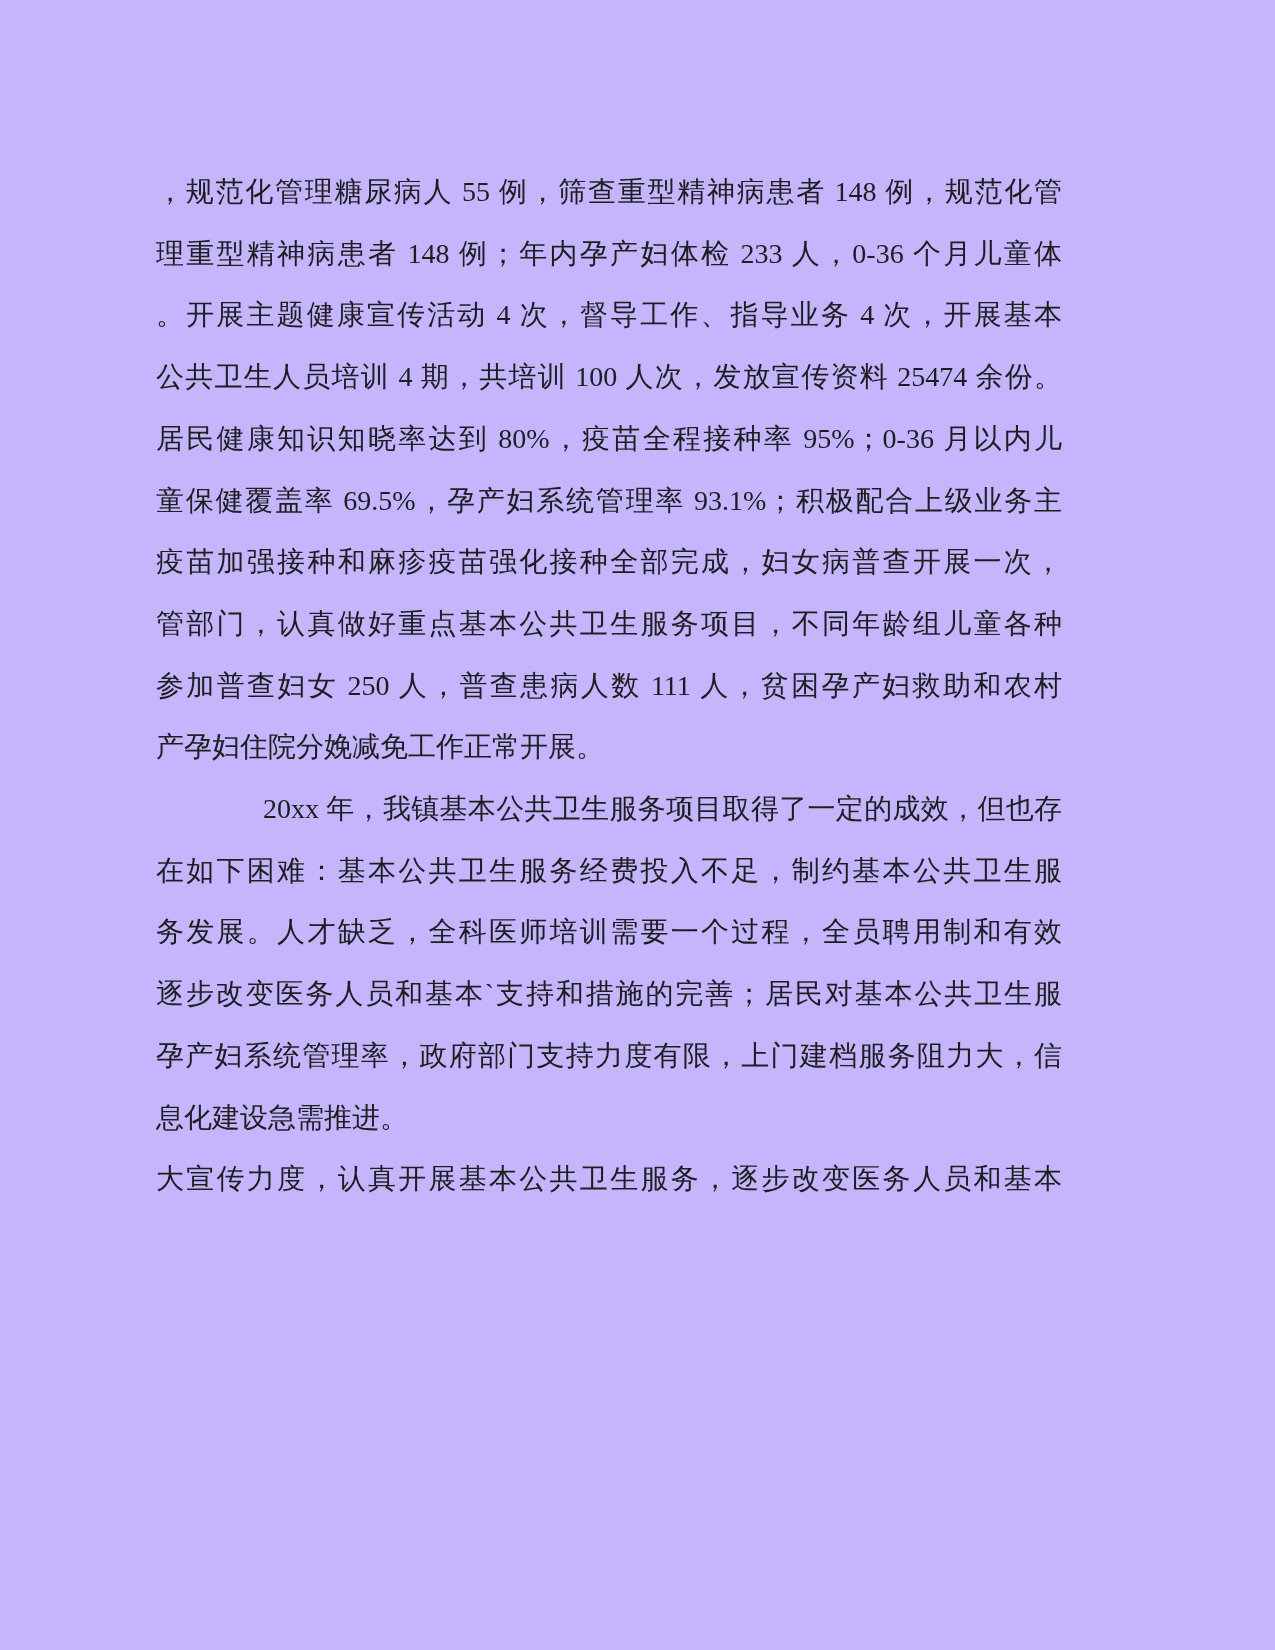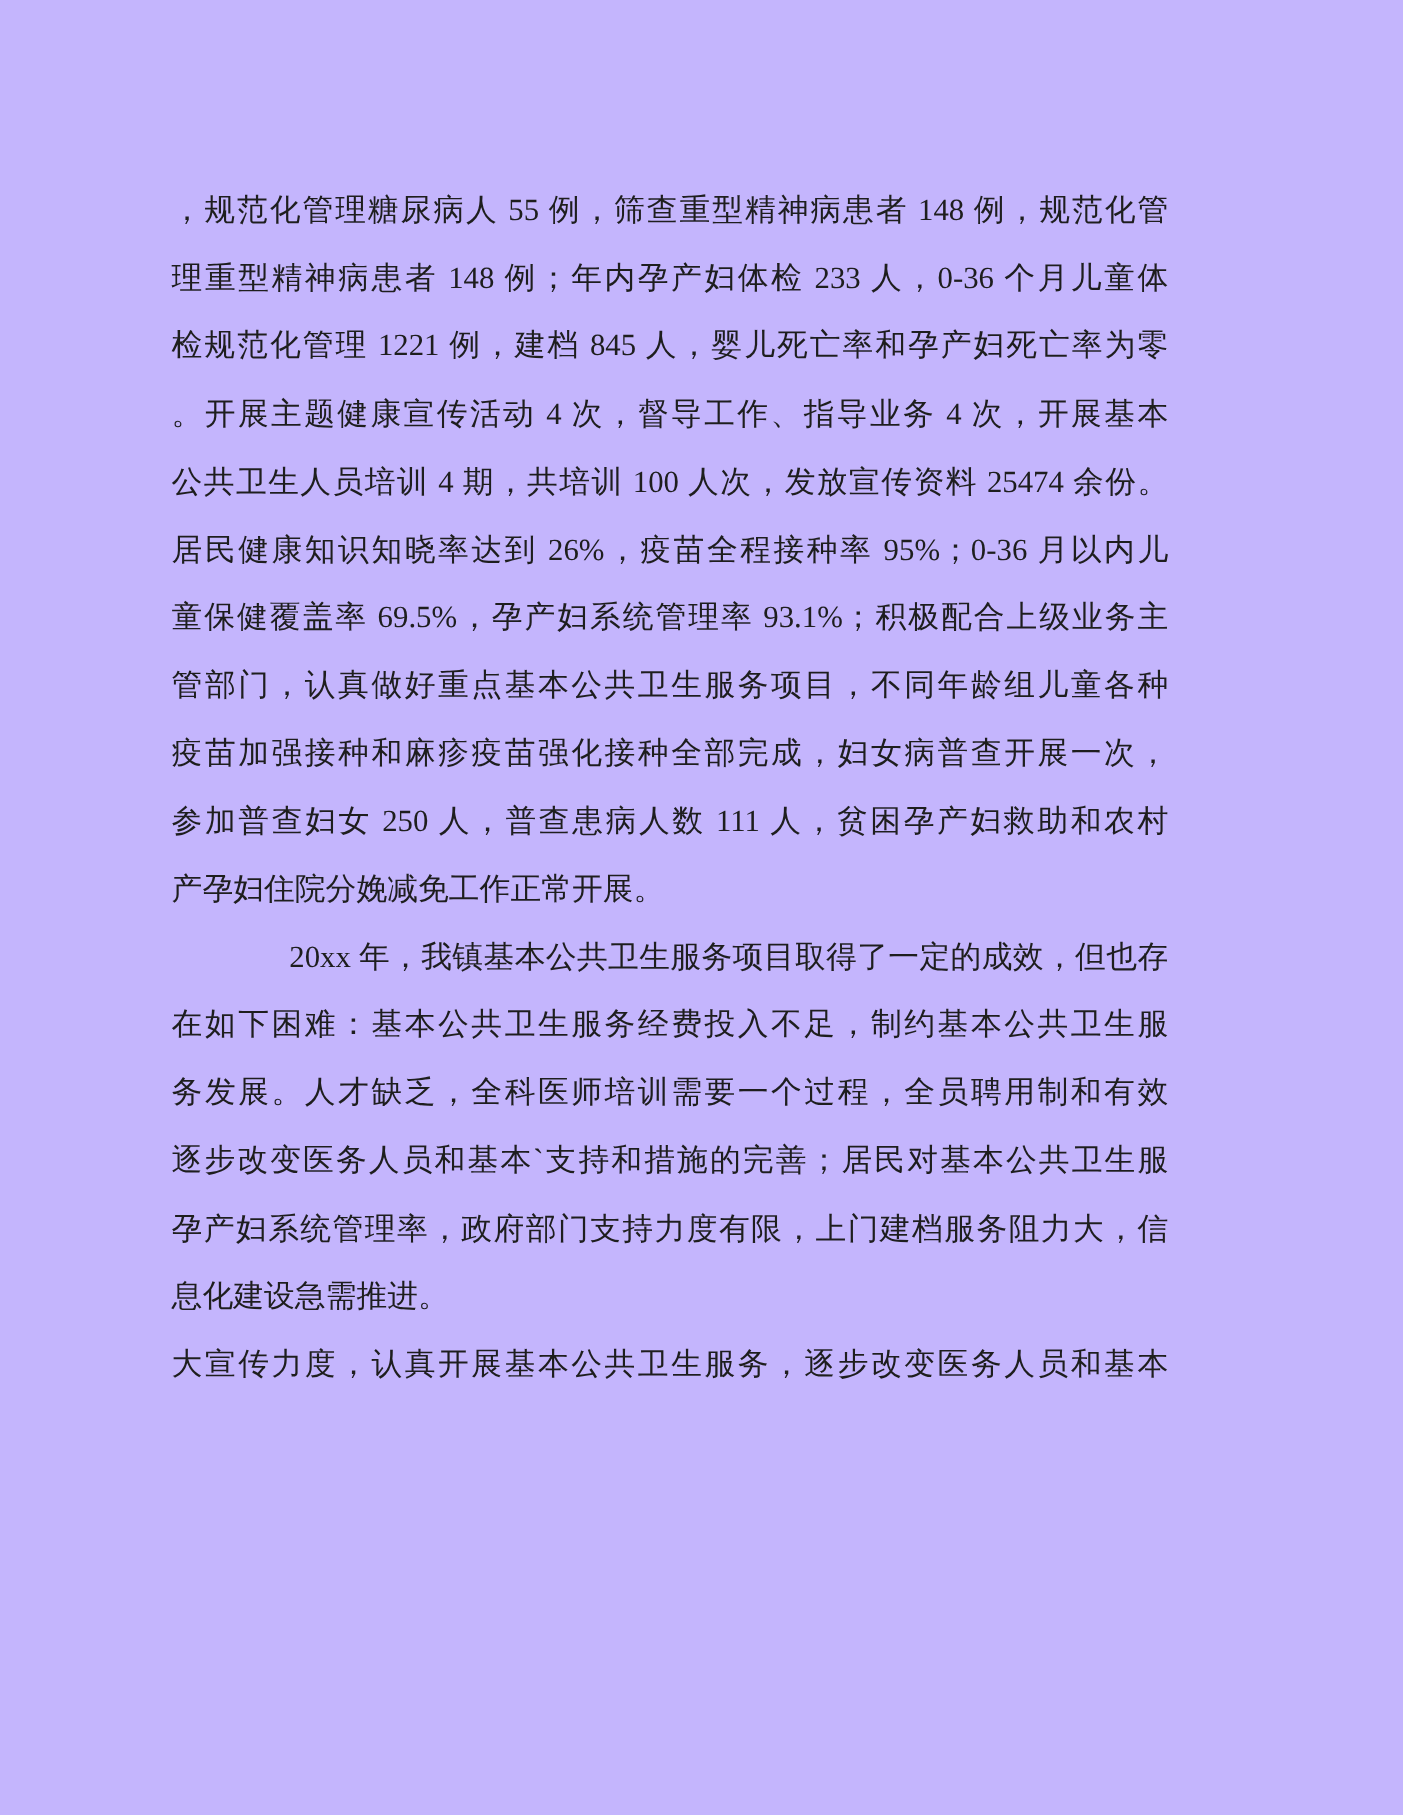--- a/index.html
+++ b/index.html
@@ -37,27 +37,26 @@
     padding-left: 107px;
   }
 </style>
 </head>
 <body>
 
 <div class="page">
   <div class="body-text">
     <div class="line">，规范化管理糖尿病人 55 例，筛查重型精神病患者 148 例，规范化管</div>
     <div class="line">理重型精神病患者 148 例；年内孕产妇体检 233 人，0-36 个月儿童体</div>
-    <div class="line">检规范化管理 1221 例，建档 845 人，婴儿死亡率和孕产妇死亡率为零</div>
     <div class="line">。开展主题健康宣传活动 4 次，督导工作、指导业务 4 次，开展基本</div>
     <div class="line">公共卫生人员培训 4 期，共培训 100 人次，发放宣传资料 25474 余份。</div>
-    <div class="line">居民健康知识知晓率达到 26%，疫苗全程接种率 95%；0-36 月以内儿</div>
+    <div class="line">居民健康知识知晓率达到 80%，疫苗全程接种率 95%；0-36 月以内儿</div>
     <div class="line">童保健覆盖率 69.5%，孕产妇系统管理率 93.1%；积极配合上级业务主</div>
+    <div class="line">疫苗加强接种和麻疹疫苗强化接种全部完成，妇女病普查开展一次，</div>
     <div class="line">管部门，认真做好重点基本公共卫生服务项目，不同年龄组儿童各种</div>
-    <div class="line">疫苗加强接种和麻疹疫苗强化接种全部完成，妇女病普查开展一次，</div>
     <div class="line">参加普查妇女 250 人，普查患病人数 111 人，贫困孕产妇救助和农村</div>
     <div class="line para-end">产孕妇住院分娩减免工作正常开展。</div>
     <div class="line indent">20xx 年，我镇基本公共卫生服务项目取得了一定的成效，但也存</div>
     <div class="line">在如下困难：基本公共卫生服务经费投入不足，制约基本公共卫生服</div>
     <div class="line">务发展。人才缺乏，全科医师培训需要一个过程，全员聘用制和有效</div>
     <div class="line">逐步改变医务人员和基本`支持和措施的完善；居民对基本公共卫生服</div>
     <div class="line">孕产妇系统管理率，政府部门支持力度有限，上门建档服务阻力大，信</div>
     <div class="line para-end">息化建设急需推进。</div>
     <div class="line">大宣传力度，认真开展基本公共卫生服务，逐步改变医务人员和基本</div>
   </div>

